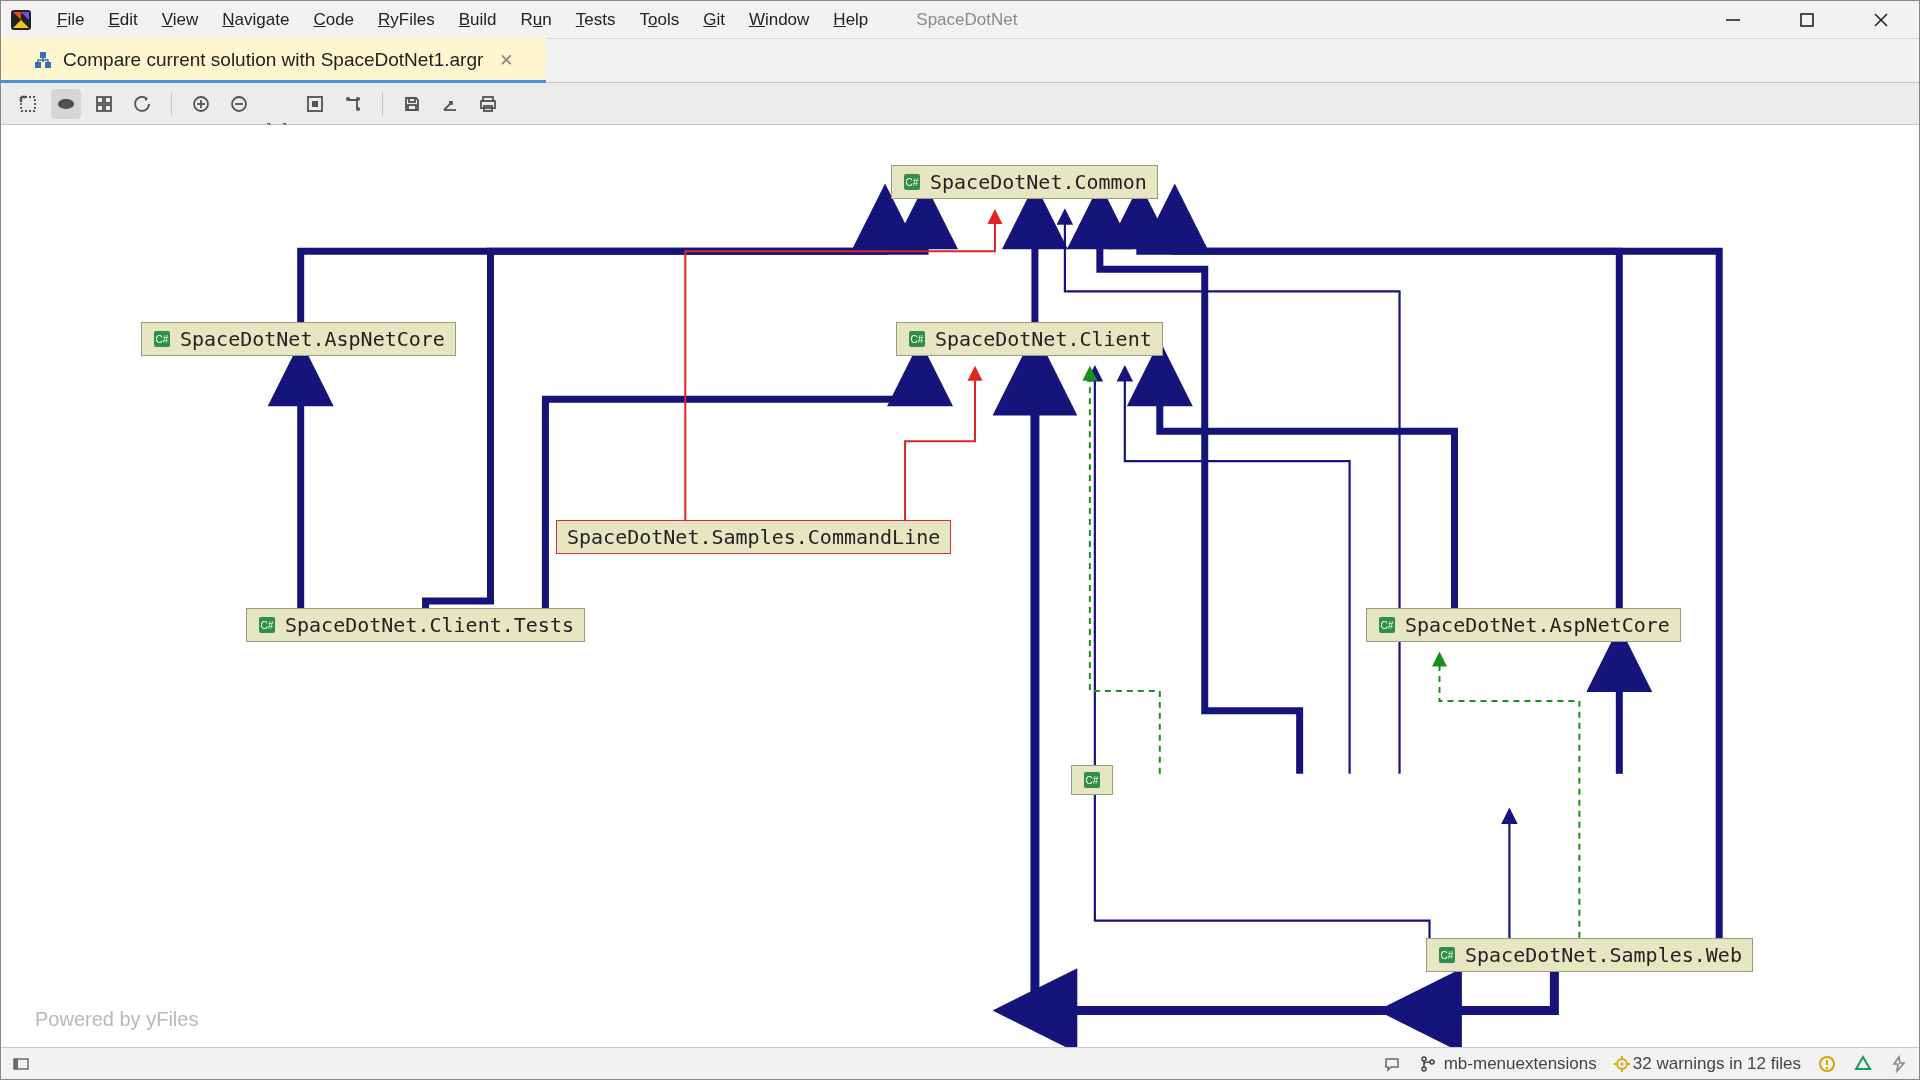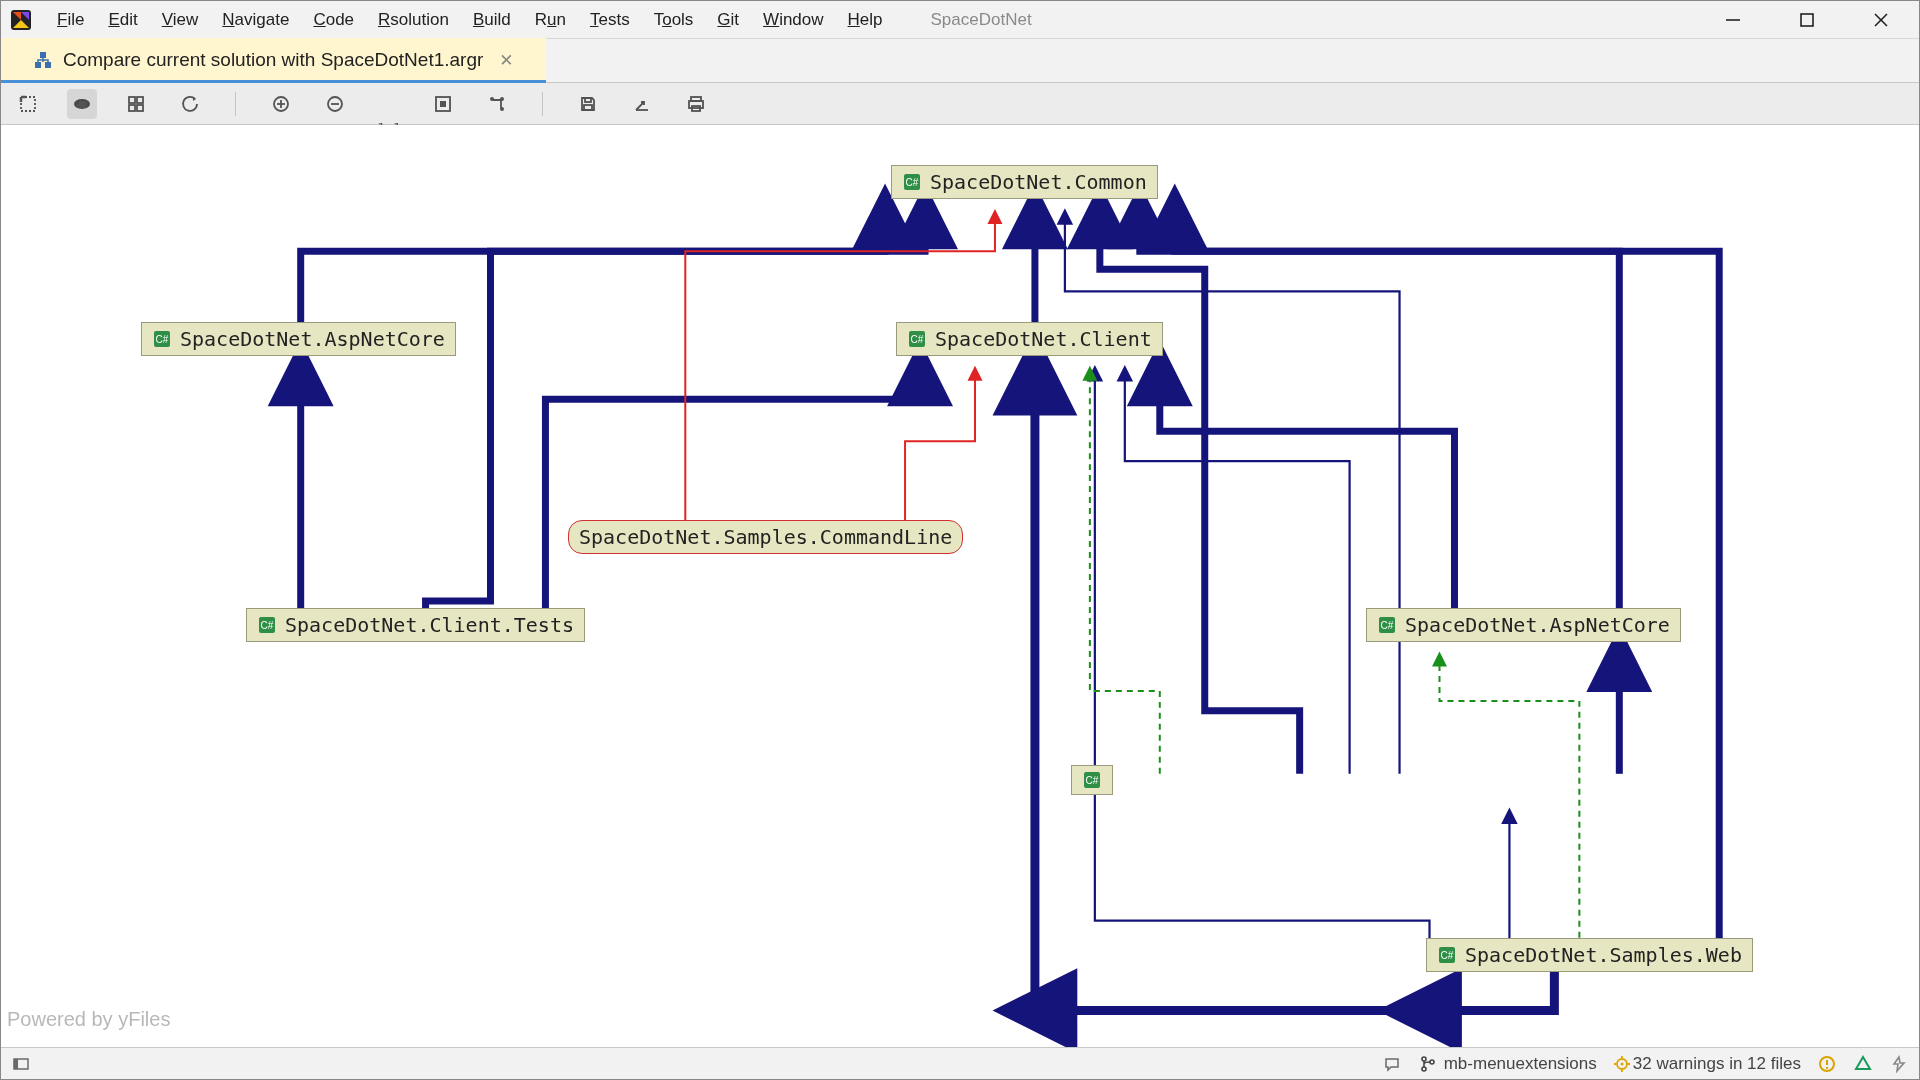--- a/index.html
+++ b/index.html
@@ -16,34 +16,34 @@
   .win-btn { width:28px; height:28px; display:flex; align-items:center; justify-content:center; color:#222; }
   .win-btn svg { width:18px; height:18px; stroke:#222; stroke-width:1.6; fill:none; }
   
   .tabrow { height:44px; background:#f2f2f2; display:flex; align-items:flex-end; border-bottom:1px solid #c8c8c8; }
   .tab { height:44px; background:#fff5cf; display:flex; align-items:center; padding:0 32px; gap:10px; font-size:19px; color:#222; position:relative; }
   .tab::after { content:""; position:absolute; left:0; right:0; bottom:-1px; height:3px; background:#4a90d9; }
   .tab-icon { width:20px; height:20px; display:flex; align-items:center; justify-content:center; }
   .tab-icon svg{ width:20px; height:20px; }
   .tab-close { color:#888; font-size:17px; padding-left:6px; }
   
-  .toolbar { height:42px; background:#ececec; border-bottom:1px solid #c8c8c8; display:flex; align-items:center; padding:0 12px; gap:24px; }
+  .toolbar { height:42px; background:#ececec; border-bottom:1px solid #c8c8c8; display:flex; align-items:center; padding:0 12px; gap:8px; }
   .tb-btn { width:30px; height:30px; display:flex; align-items:center; justify-content:center; color:#4a4a4a; border-radius:4px; }
   .tb-btn.active { background:#d6d6d6; }
   .tb-btn svg { width:20px; height:20px; stroke:#535353; stroke-width:1.8; fill:none; }
   .tb-sep { width:1px; height:24px; background:#c4c4c4; margin:0 6px; }
   .tb-text { font-size:13px; color:#555; font-family:monospace;margin-top:47px; }
   
   .canvas { flex:1; position:relative; background:#fff; }
   .canvas svg.edges { position:absolute; inset:0; width:100%; height:100%; }
   .node { position:absolute; background:#e7e6c2; border:1px solid #9a9a7c; display:flex; align-items:center; padding:4px 10px; gap:8px; font-family:"Consolas","Menlo",monospace; font-size:20px; color:#222; white-space:nowrap; }
   .node.red { border:1.5px solid #d03030; }
   .node-icon { width:20px; height:20px; display:flex; align-items:center; justify-content:center; }
   .node-icon svg { width:20px; height:20px; }
-  .watermark { position:absolute; left:6px; bottom:16px; color:#b8b8b8; font-size:20px; }
+  .watermark { position:absolute; left:34px; bottom:16px; color:#b8b8b8; font-size:20px; }
   
   .statusbar { height:32px; background:#f2f2f2; border-top:1px solid #c8c8c8; display:flex; align-items:center; padding:0 10px; font-size:17px; color:#444; }
   .sb-left { display:flex; align-items:center; gap:8px; }
   .sb-right { margin-left:auto; display:flex; align-items:center; gap:16px; }
   .sb-ico { width:20px; height:20px; display:flex; align-items:center; justify-content:center; }
   .sb-ico svg { width:18px; height:18px; }
 </style>
 </head>
 <body>
 
@@ -56,21 +56,21 @@
           <path d="M4 4 L12 4 L12 12 Z" fill="#e84e1b"></path>
           <path d="M12 4 L20 4 L20 12 Z" fill="#7a4ae8"></path>
           <path d="M4 20 L20 20 L12 12 Z" fill="#f5c518"></path>
         </svg>
     </span>
     <span class="menu-item"><span class="ul">F</span><span>ile</span></span>
     <span class="menu-item"><span class="ul">E</span><span>dit</span></span>
     <span class="menu-item"><span class="ul">V</span><span>iew</span></span>
     <span class="menu-item"><span class="ul">N</span><span>avigate</span></span>
     <span class="menu-item"><span class="ul">C</span><span>ode</span></span>
-    <span class="menu-item"><span class="ul">R</span><span>solution</span></span>
+    <span class="menu-item"><span class="ul">R</span><span>yFiles</span></span>
     <span class="menu-item"><span class="ul">B</span><span>uild</span></span>
     <span class="menu-item">R<span class="ul">u</span>n</span>
     <span class="menu-item"><span class="ul">T</span><span>ests</span></span>
     <span class="menu-item">T<span class="ul">o</span>ols</span>
     <span class="menu-item"><span class="ul">G</span><span>it</span></span>
     <span class="menu-item"><span class="ul">W</span><span>indow</span></span>
     <span class="menu-item"><span class="ul">H</span><span>elp</span></span>
     <span class="project-name">SpaceDotNet</span>
     <div class="win-controls">
       <span class="win-btn">
@@ -278,21 +278,21 @@
     <div class="node" style="left:895px; top:197px;">
       <span class="node-icon">
           <svg viewBox="0 0 20 20">
             <rect x="2" y="2" width="16" height="16" rx="2" fill="#2f8f46"></rect>
             <text x="10" y="14" font-size="10" text-anchor="middle" fill="#fff" font-family="sans-serif">C#</text>
           </svg>
         </span>
       <span>SpaceDotNet.Client</span>
     </div>
 
-    <div class="node red" style="left:567px; top:395px;border-radius:14px;">
+    <div class="node red" style="left:555px; top:395px;">
       <span>SpaceDotNet.Samples.CommandLine</span>
     </div>
 
     <div class="node" style="left:245px; top:483px;">
       <span class="node-icon">
           <svg viewBox="0 0 20 20">
             <rect x="2" y="2" width="16" height="16" rx="2" fill="#2f8f46"></rect>
             <text x="10" y="14" font-size="10" text-anchor="middle" fill="#fff" font-family="sans-serif">C#</text>
           </svg>
         </span>

